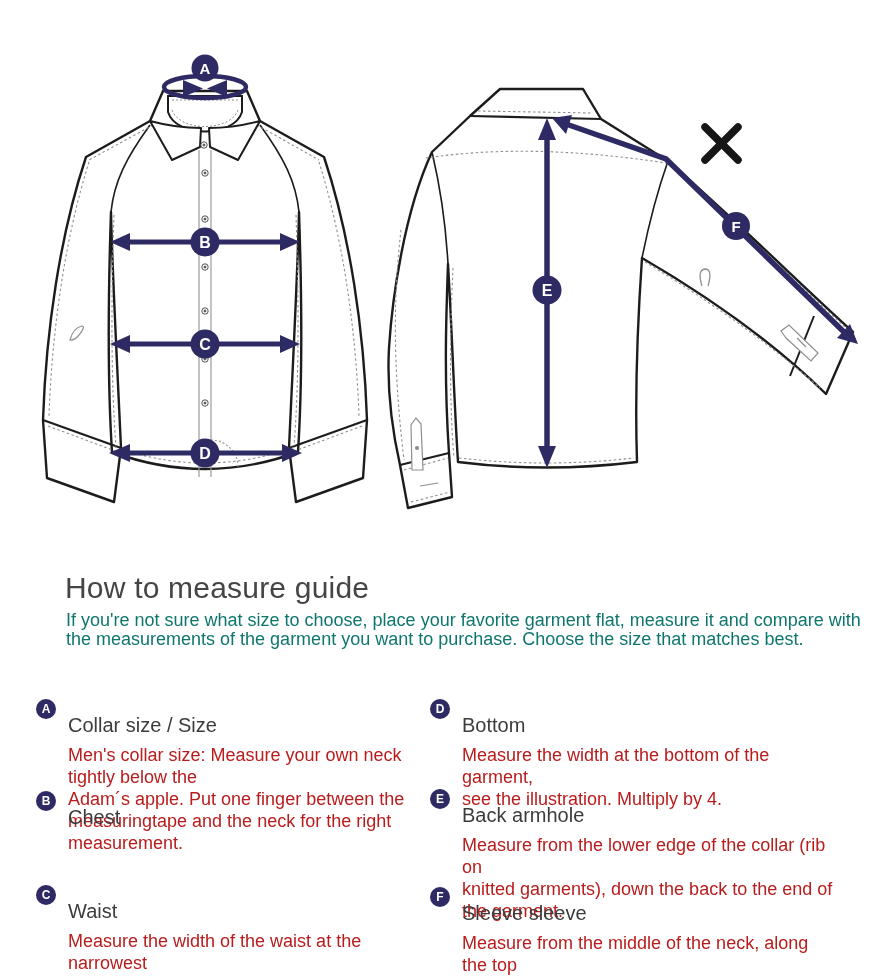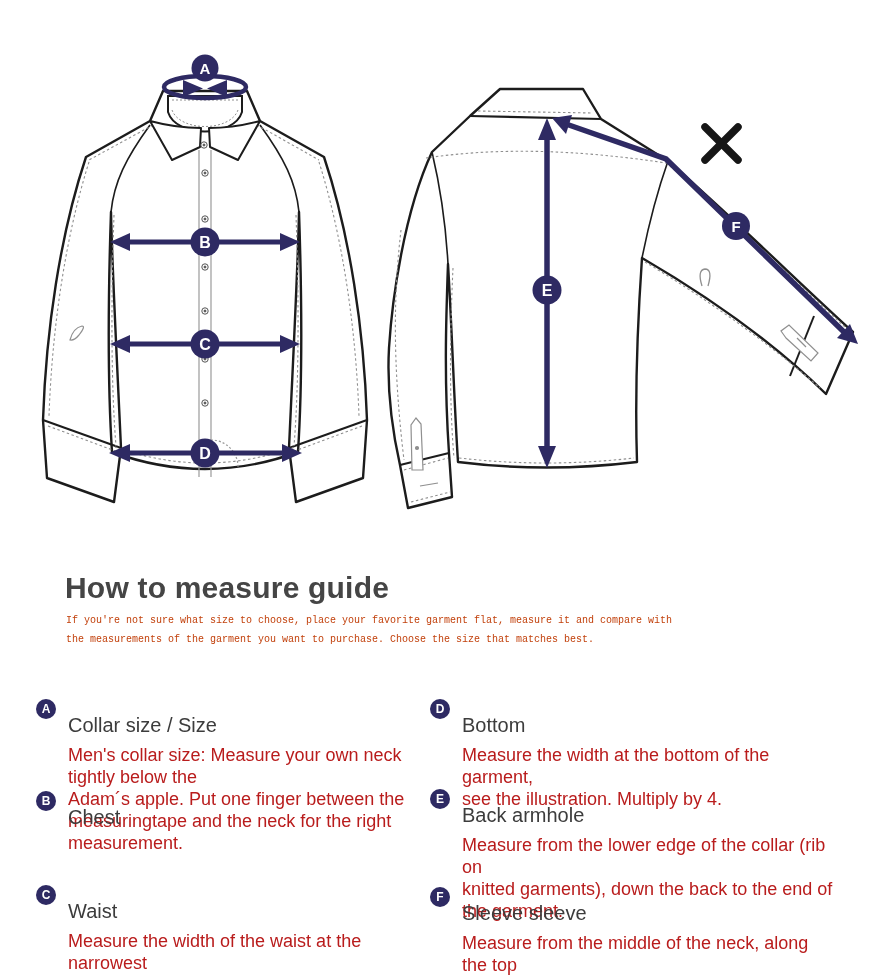--- a/index.html
+++ b/index.html
@@ -1,20 +1,20 @@
 <!DOCTYPE html>
 <html><head>
 <meta charset="utf-8">
 <style>
   html,body{margin:0;padding:0;background:#ffffff;}
   body{width:884px;height:976px;position:relative;font-family:"Liberation Sans","DejaVu Sans",sans-serif;color:#3c3c3c;overflow:hidden;}
   .diagram-svg{position:absolute;top:0;left:0;}
   .diagram-svg text.marker-letter{font-family:"Liberation Sans","DejaVu Sans",sans-serif;font-weight:bold;fill:#ffffff;}
   .guide-title{position:absolute;left:65px;top:571px;font-size:30px;font-weight:400;color:#454545;letter-spacing:.2px;}
-  .guide-intro{position:absolute;left:66px;top:611px;font-size:10px;line-height:19px;color:#c2410c;white-space:pre-line;font-family:Liberation Mono, monospace;}
+  .guide-intro{position:absolute;left:66px;top:611px;font-size:18px;line-height:19px;color:#0f766e;white-space:pre-line;}
   .measure-item{position:absolute;}
   .item-head{display:flex;align-items:center;gap:12px;}
   .item-badge{width:20px;height:20px;border-radius:50%;background:#2e2a63;color:#fff;font-size:12px;font-weight:bold;display:flex;align-items:center;justify-content:center;flex:0 0 20px;}
   .item-title{font-size:20px;color:#3c3c3c;line-height:24px;margin-top:32px;}
   .item-body{margin:7px 0 0 32px;font-size:18px;line-height:22px;color:#b91c1c;white-space:pre-line;width:372px;}
   #item-a{left:36px;top:681px;}
   #item-b{left:36px;top:773px;}
   #item-c{left:36px;top:867px;}
   #item-d{left:430px;top:681px;}
   #item-e{left:430px;top:771px;}
@@ -149,21 +149,21 @@
     <circle cx="736" cy="226" r="14" fill="#2e2a63"></circle>
     <text class="marker-letter" x="736" y="231.5" font-size="15" text-anchor="middle">F</text>
   </g>
 
   <g stroke="#161616" stroke-width="7.5" stroke-linecap="round">
     <line x1="705" y1="127" x2="738" y2="160"></line>
     <line x1="738" y1="127" x2="705" y2="160"></line>
   </g>
 </svg>
 
-<h1 class="guide-title" style="margin:0;font-weight:700;">How to measure guide</h1>
+<h1 class="guide-title" style="margin:0;font-weight:400;">How to measure guide</h1>
 <p class="guide-intro" style="margin:0;">If you're not sure what size to choose, place your favorite garment flat, measure it and compare with
 the measurements of the garment you want to purchase. Choose the size that matches best.</p>
 
 <div class="measure-item" id="item-a">
   <div class="item-head">
     <span class="item-badge">A</span>
     <span class="item-title">Collar size / Size</span>
   </div>
   <p class="item-body">Men's collar size: Measure your own neck tightly below the
 Adam´s apple. Put one finger between the

